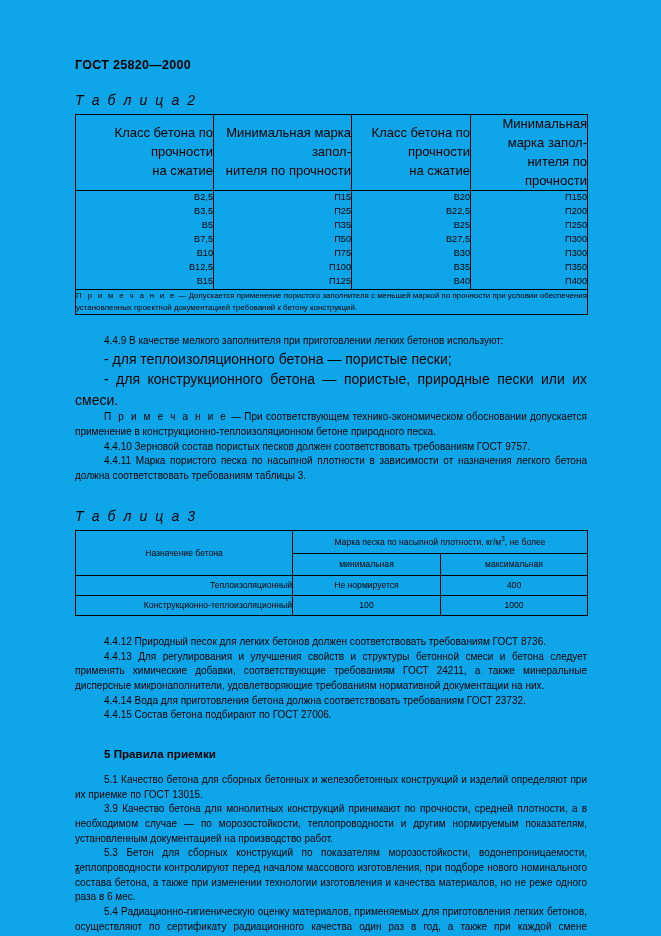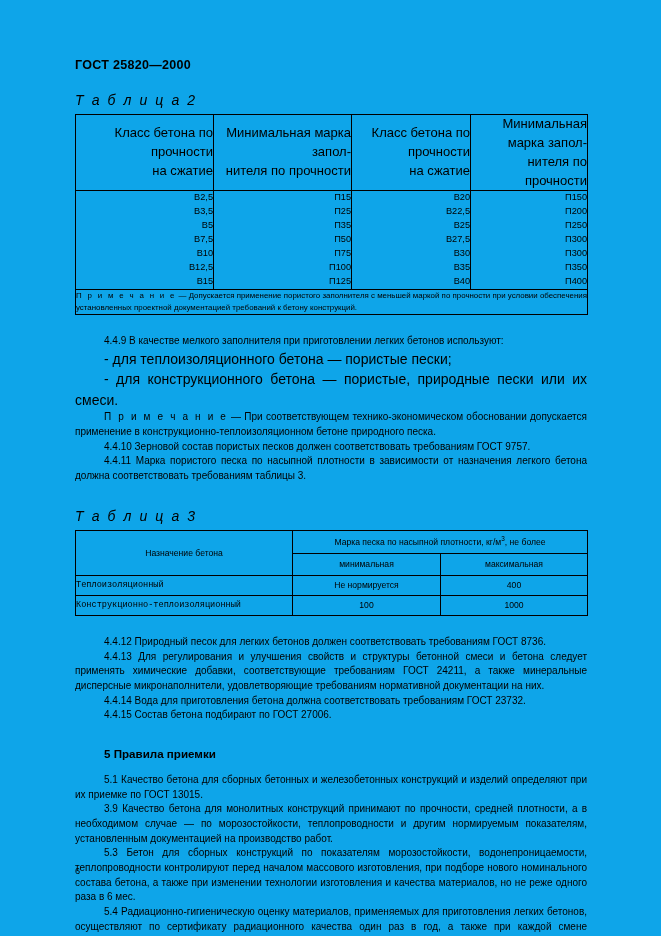--- a/index.html
+++ b/index.html
@@ -91,22 +91,21 @@
   .t3-sub {
     height: 21px;
   }
   .t3-name {
     height: 43px;
   }
   .t3-row td {
     height: 19px;
   }
   .t3-row td.left {
-    text-align: left;
-    font-family: Liberation Mono, monospace;
+    text-align: right;
   }
   sup {
     font-size: 6.4px;
     vertical-align: super;
     line-height: 0;
   }
 
   
   p.para {
     margin: 0;

